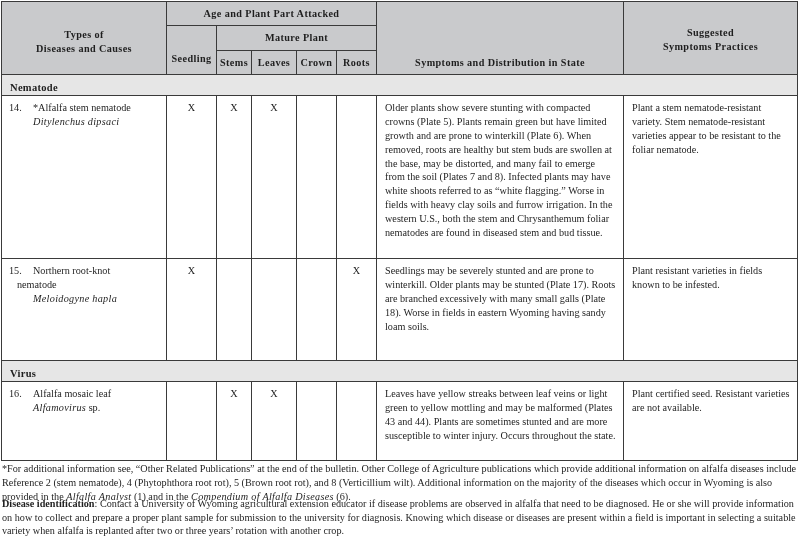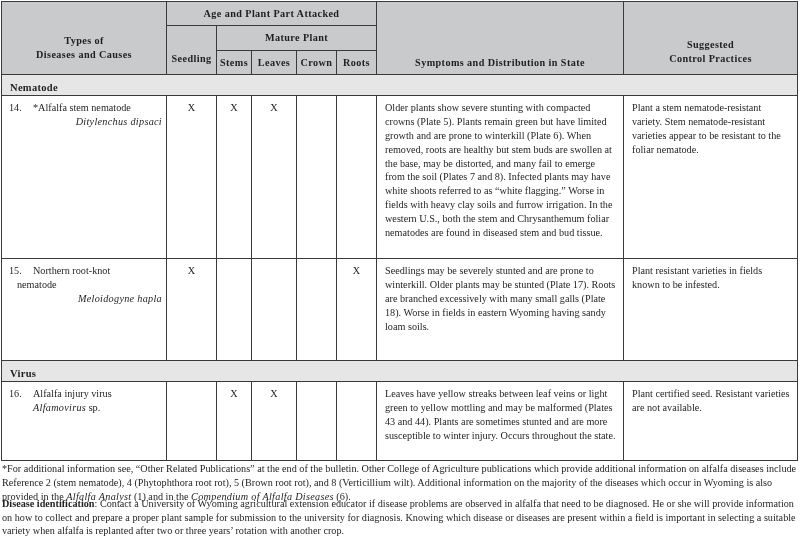--- a/index.html
+++ b/index.html
@@ -9,50 +9,50 @@
   .tbl td, .tbl th { border:1.5px solid #3a3a3a; padding:0; vertical-align:top; font-size:10.2px; line-height:13.9px; }
   .tbl th { background:#c9cacc; font-weight:bold; text-align:center; vertical-align:bottom; letter-spacing:0.4px; }
   .tbl th.mid { vertical-align:middle; }
   .band td { background:#e6e6e6; font-weight:bold; padding:6px 0 0 8px; font-size:10.5px; letter-spacing:0.3px; border-left:1.5px solid #3a3a3a; border-right:1.5px solid #3a3a3a; }
   .disease { padding:5px 4px 0 7px !important; }
   .num { display:inline-block; width:24px; }
   .indent { padding-left:24px; display:block; }
   .mark { text-align:center; padding-top:5px !important; }
   .desc { padding:5px 6px 0 8px !important; }
   .ctrl { padding:5px 6px 0 8px !important; }
-  em { letter-spacing:0.3px;text-align:right; }
+  em { letter-spacing:0.3px; }
   .footnote { position:absolute; left:2px; top:462px; width:796px; font-size:10.2px; line-height:14px; }
   .ident { position:absolute; left:2px; top:497px; width:796px; font-size:10.2px; line-height:13.6px; }
   .ident b { font-weight:bold;text-align:center; }
 </style>
 </head>
 <body>
 
 <table class="tbl">
   <colgroup>
     <col style="width:165px">
       <col style="width:50px">
       <col style="width:35px">
       <col style="width:45px">
     <col style="width:40px">
       <col style="width:40px">
       <col style="width:247px">
       <col style="width:174px">
   </colgroup>
   <tbody>
       <tr style="height:24px">
-    <th rowspan="3" style="padding-bottom:12px">
+    <th rowspan="3" style="padding-bottom:18px">
       <span>Types of</span><br>
       <span>Diseases and Causes</span>
     </th>
     <th colspan="5" class="mid">Age and Plant Part Attacked</th>
     <th rowspan="3" style="padding-bottom:4px">Symptoms and Distribution in State</th>
-    <th rowspan="3" style="padding-bottom:8px">
+    <th rowspan="3" style="padding-bottom:20px">
       <span>Suggested</span><br>
-      <span>Control Practices</span>
+      <span>Symptoms Practices</span>
     </th>
   </tr>
   <tr style="height:25px">
     <th rowspan="2" style="padding-bottom:8px">Seedling</th>
     <th colspan="4" class="mid">Mature Plant</th>
   </tr>
   <tr style="height:24px">
     <th class="mid">Stems</th>
     <th class="mid">Leaves</th>
     <th class="mid">Crown</th>
@@ -91,21 +91,21 @@
     <td class="desc">Seedlings may be severely stunted and are prone to winterkill. Older plants may be stunted (Plate 17). Roots are branched excessively with many small galls (Plate 18). Worse in fields in eastern Wyoming having sandy loam soils.</td>
     <td class="ctrl">Plant resistant varieties in fields known to be infested.</td>
   </tr>
 
   <tr class="band" style="height:18px">
     <td colspan="8">Virus</td>
   </tr>
 
   <tr style="height:79px">
     <td class="disease">
-      <span class="num">16.</span><span>Alfalfa injury virus</span>
+      <span class="num">16.</span><span>Alfalfa mosaic leaf</span>
       <span class="indent"><em>Alfamovirus</em><span> sp.</span></span>
     </td>
     <td class="mark"></td>
     <td class="mark">X</td>
     <td class="mark">X</td>
     <td class="mark"></td>
     <td class="mark"></td>
     <td class="desc">Leaves have yellow streaks between leaf veins or light green to yellow mottling and may be malformed (Plates 43 and 44). Plants are sometimes stunted and are more susceptible to winter injury. Occurs throughout the state.</td>
     <td class="ctrl">Plant certified seed. Resistant varieties are not available.</td>
   </tr>

